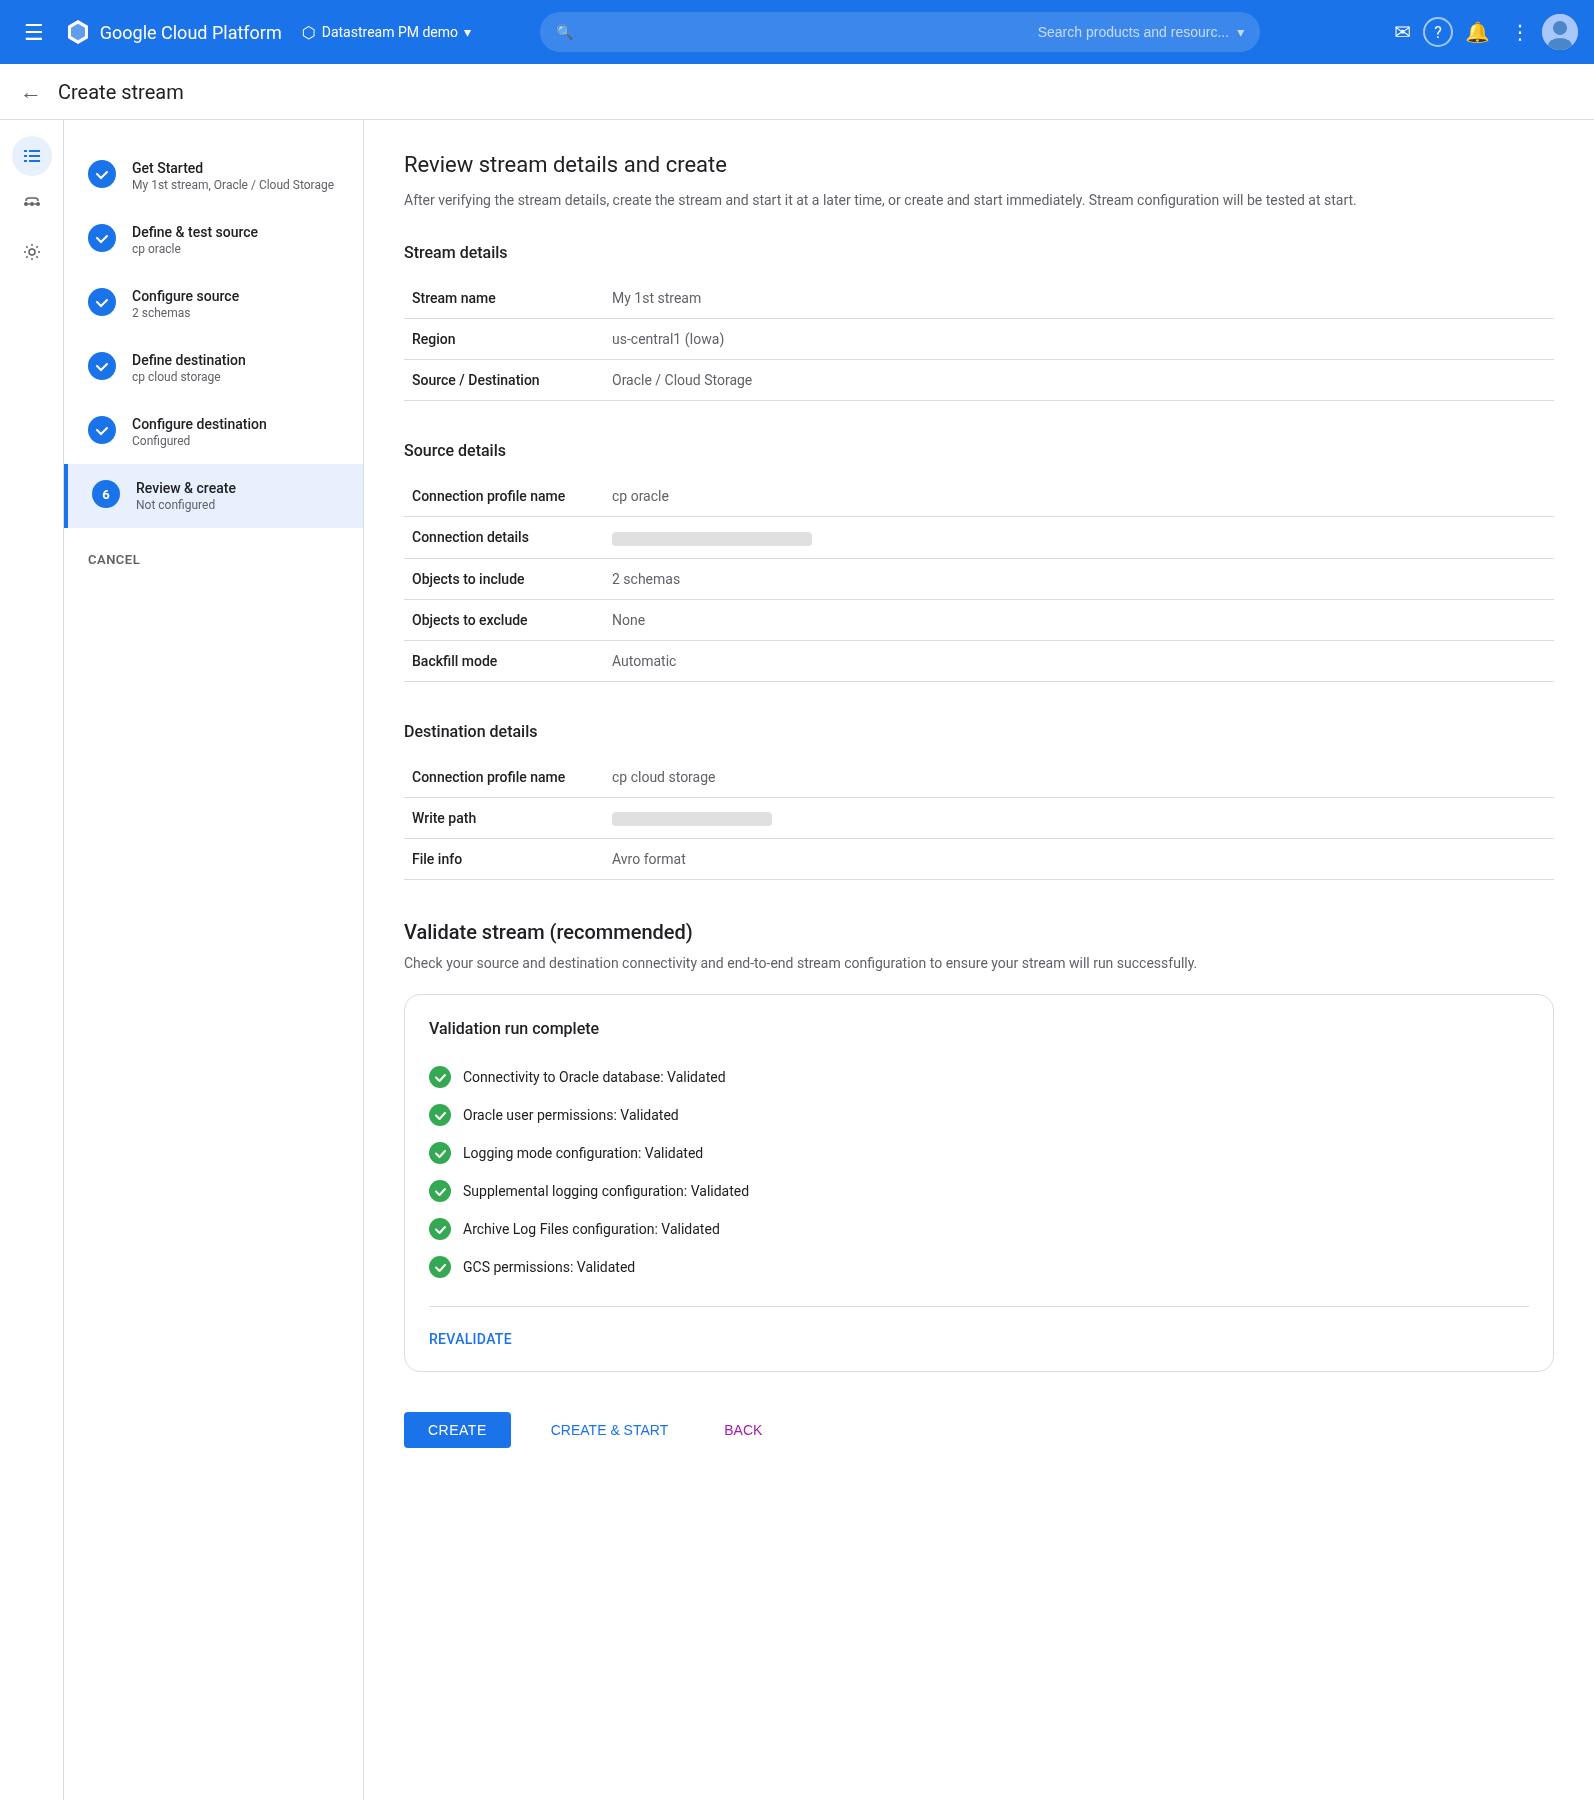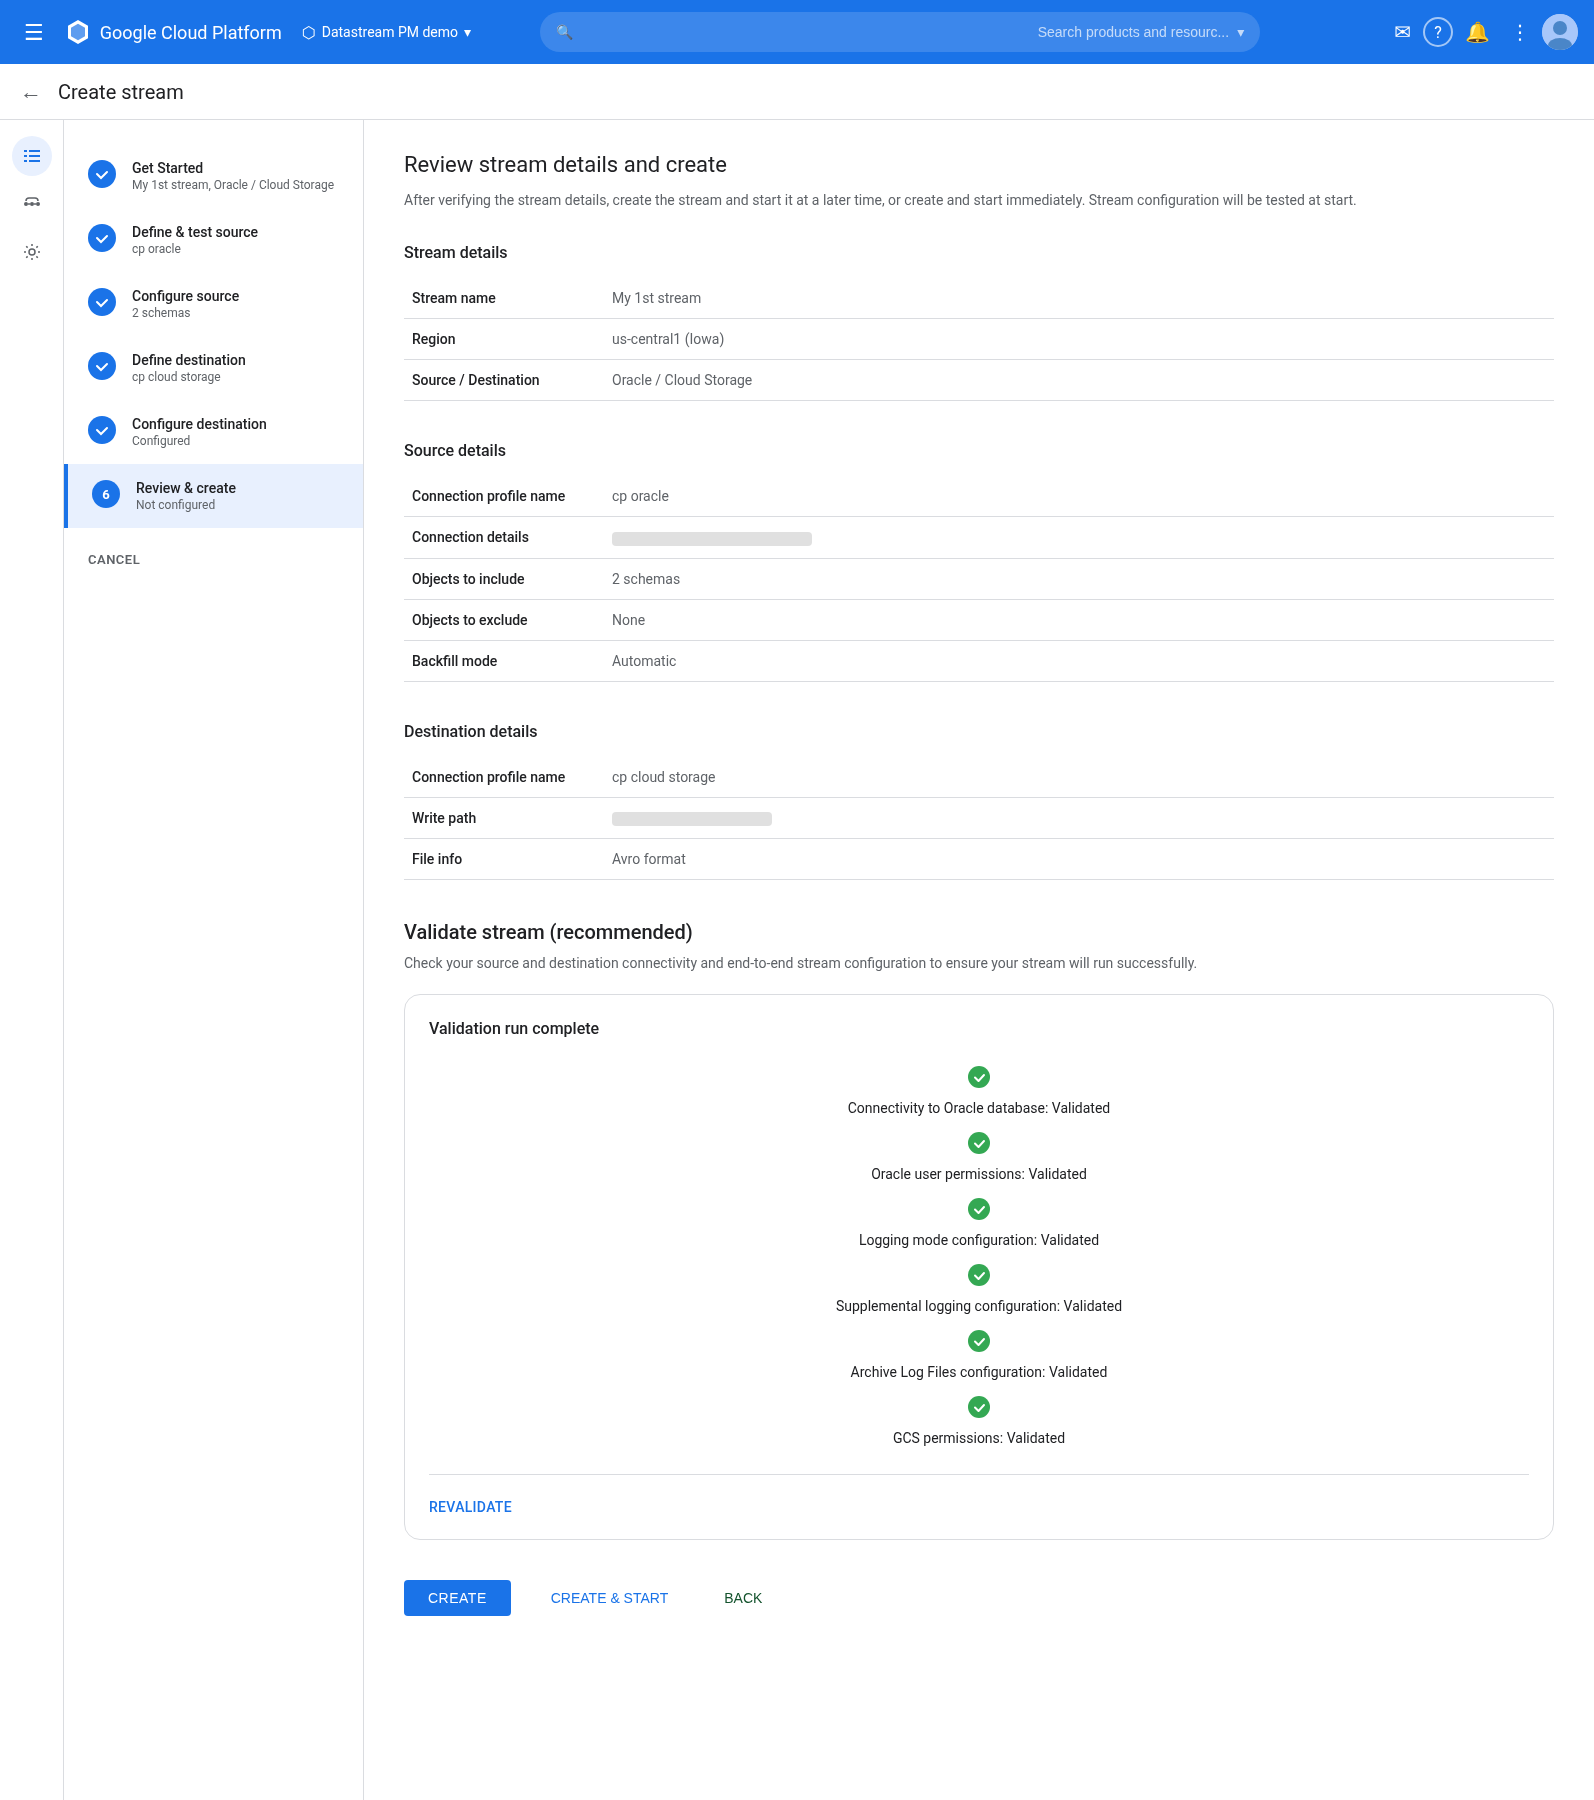--- a/index.html
+++ b/index.html
@@ -224,21 +224,20 @@
       margin-bottom: 20px;
       color: #202124;
     }
     .validation-item {
       display: flex;
       align-items: center;
       gap: 12px;
       padding: 8px 0;
       font-size: 14px;
       color: #202124;
-      flex-direction: column;
     }
     .check-icon {
       width: 22px;
       height: 22px;
       border-radius: 50%;
       background: #34a853;
       display: flex;
       align-items: center;
       justify-content: center;
       flex-shrink: 0;
@@ -279,21 +278,21 @@
       color: #1a73e8;
       border: none;
       padding: 10px 16px;
       border-radius: 4px;
       font-size: 14px;
       font-weight: 500;
       cursor: pointer;
     }
     .btn-back {
       background: transparent;
-      color: #14532d;
+      color: #a21caf;
       border: none;
       padding: 10px 16px;
       border-radius: 4px;
       font-size: 14px;
       font-weight: 500;
       cursor: pointer;
     }
   </style>
 </head>
 <body>

